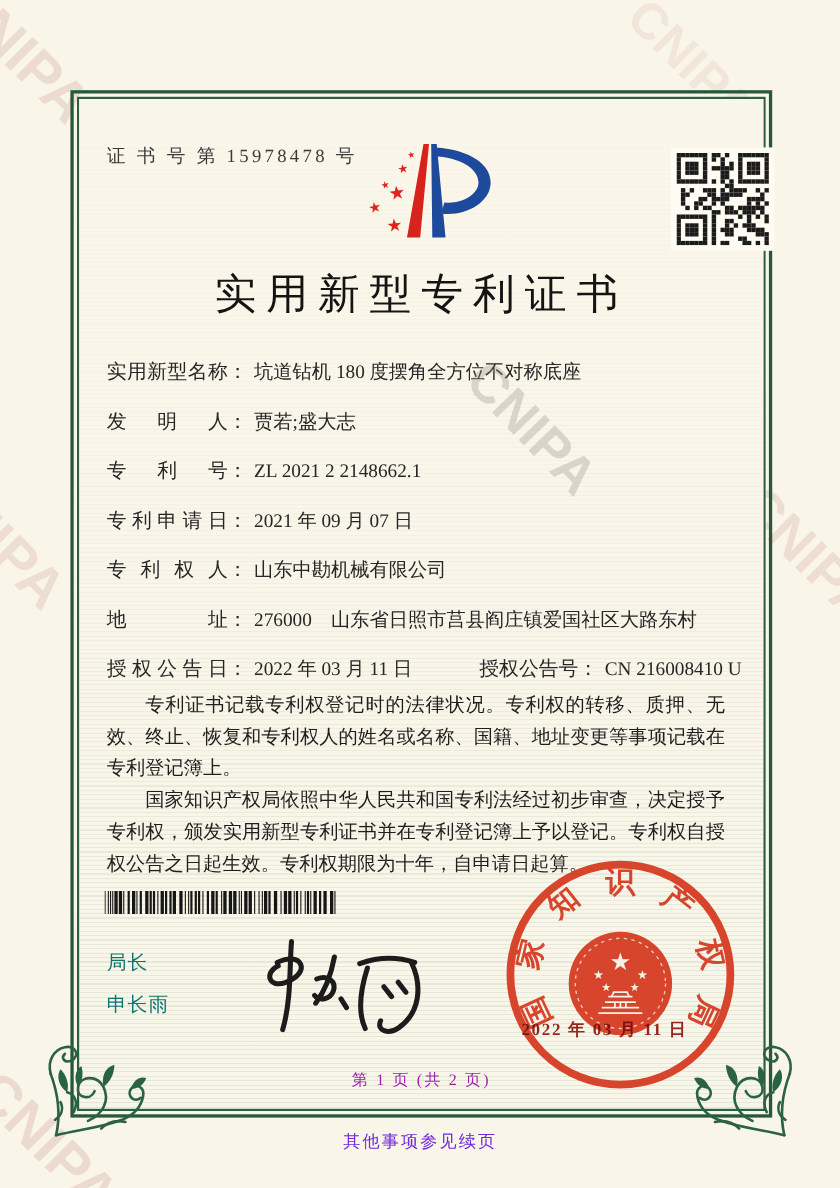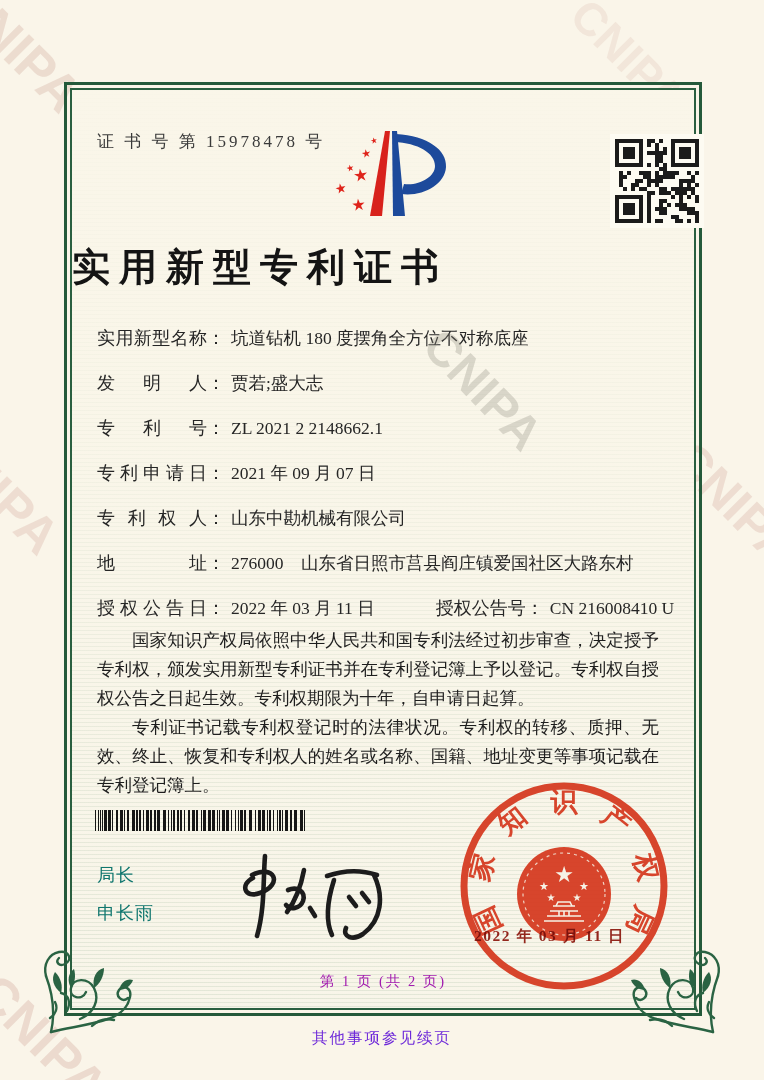--- a/index.html
+++ b/index.html
@@ -21,22 +21,22 @@
   .frame-inner{position:relative;width:100%;height:100%;border:2px solid #2a5f40;
          box-sizing:border-box;background:#f8f5e9;}
   .frame-inner::before{content:"";position:absolute;inset:0;
          background:repeating-linear-gradient(180deg,rgba(108,150,114,0.17) 0px,rgba(108,150,114,0.17) 1px,rgba(0,0,0,0) 1px,rgba(0,0,0,0) 4px);}
   .frame-inner::after{content:"";position:absolute;inset:0;
          background:linear-gradient(180deg,rgba(250,246,233,0.95) 0%,rgba(250,246,233,0.72) 40%,rgba(250,246,233,0.30) 72%,rgba(250,246,233,0.10) 100%);}
   .content{position:absolute;inset:0;z-index:2;padding-left:48px;}
   .cert-no{position:absolute;left:25px;top:40px;font-size:17px;letter-spacing:3px;color:#3a3a3a;}
   .logo{position:absolute;left:242px;top:26px;}
   .qr{position:absolute;left:538px;top:44px;background:#fdfbf2;padding:5px;}
-  .title{position:absolute;left:0;top:152px;width:100%;text-align:left;
-         font-size:38px;font-weight:bold;letter-spacing:9px;color:#141414;}
+  .title{position:absolute;left:0;top:152px;width:100%;text-align:center;
+         font-size:38px;font-weight:normal;letter-spacing:9px;color:#141414;}
   .frow{position:absolute;left:25px;width:580px;font-size:18px;white-space:nowrap;}
   .flabel{display:inline-block;width:110px;text-align:justify;text-align-last:justify;vertical-align:top;font-family:Liberation Serif, serif;}
   .colon{display:inline-block;margin-right:6px;}
   .fvalue{font-size:17.5px;}
   .second-pair{margin-left:61px;}
   .paras{position:absolute;left:25px;top:536px;width:562px;font-size:17.5px;line-height:29px;
          color:#1e1e1e;text-align:justify;}
   .paras p{margin:0;text-indent:2em;}
   .barcode{position:absolute;left:23px;top:720px;}
   .signer{position:absolute;left:25px;top:773px;font-size:18px;letter-spacing:1px;color:#0f766e;}
@@ -330,22 +330,22 @@
           <span class="flabel">专利权人</span><span class="colon">：</span><span class="fvalue">山东中勘机械有限公司</span>
         </div>
         <div class="frow" style="top:461px">
           <span class="flabel">地址</span><span class="colon">：</span><span class="fvalue">276000　山东省日照市莒县阎庄镇爱国社区大路东村</span>
         </div>
         <div class="frow" style="top:506px">
           <span class="flabel">授权公告日</span><span class="colon">：</span><span class="fvalue">2022 年 03 月 11 日</span><span class="second-pair">授权公告号</span><span class="colon">：</span><span class="fvalue">CN 216008410 U</span>
         </div>
 
         <div class="paras">
+          <p>专利证书记载专利权登记时的法律状况。专利权的转移、质押、无效、终止、恢复和专利权人的姓名或名称、国籍、地址变更等事项记载在专利登记簿上。</p>
           <p>国家知识产权局依照中华人民共和国专利法经过初步审查，决定授予专利权，颁发实用新型专利证书并在专利登记簿上予以登记。专利权自授权公告之日起生效。专利权期限为十年，自申请日起算。</p>
-          <p>专利证书记载专利权登记时的法律状况。专利权的转移、质押、无效、终止、恢复和专利权人的姓名或名称、国籍、地址变更等事项记载在专利登记簿上。</p>
         </div>
 
         <svg id="barcode" class="barcode" width="215" height="21" viewBox="0 0 215 21">
             <rect x="0" y="0" width="1" height="21" fill="#161616"></rect>
             <rect x="3" y="0" width="1" height="21" fill="#161616"></rect>
             <rect x="5" y="0" width="1" height="21" fill="#161616"></rect>
             <rect x="7" y="0" width="1" height="21" fill="#161616"></rect>
             <rect x="9" y="0" width="3" height="21" fill="#161616"></rect>
             <rect x="13" y="0" width="3" height="21" fill="#161616"></rect>
             <rect x="17" y="0" width="1" height="21" fill="#161616"></rect>

